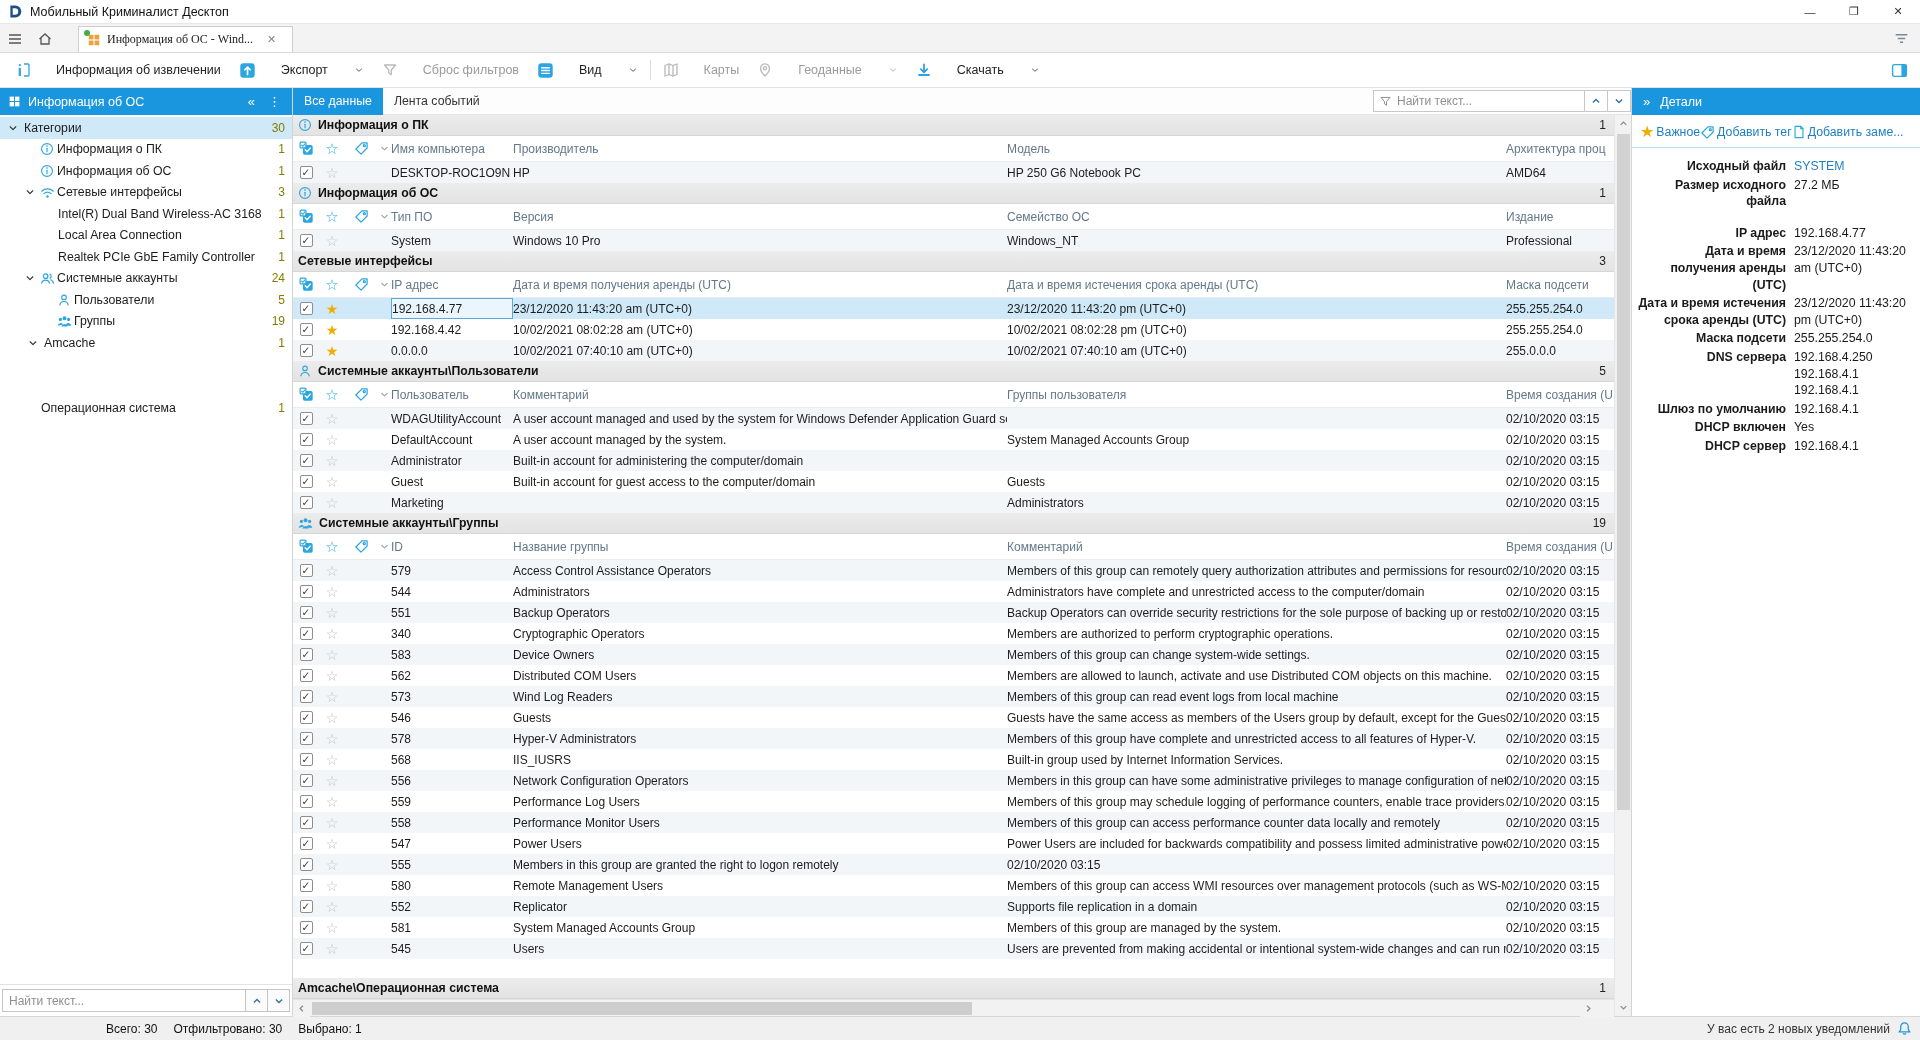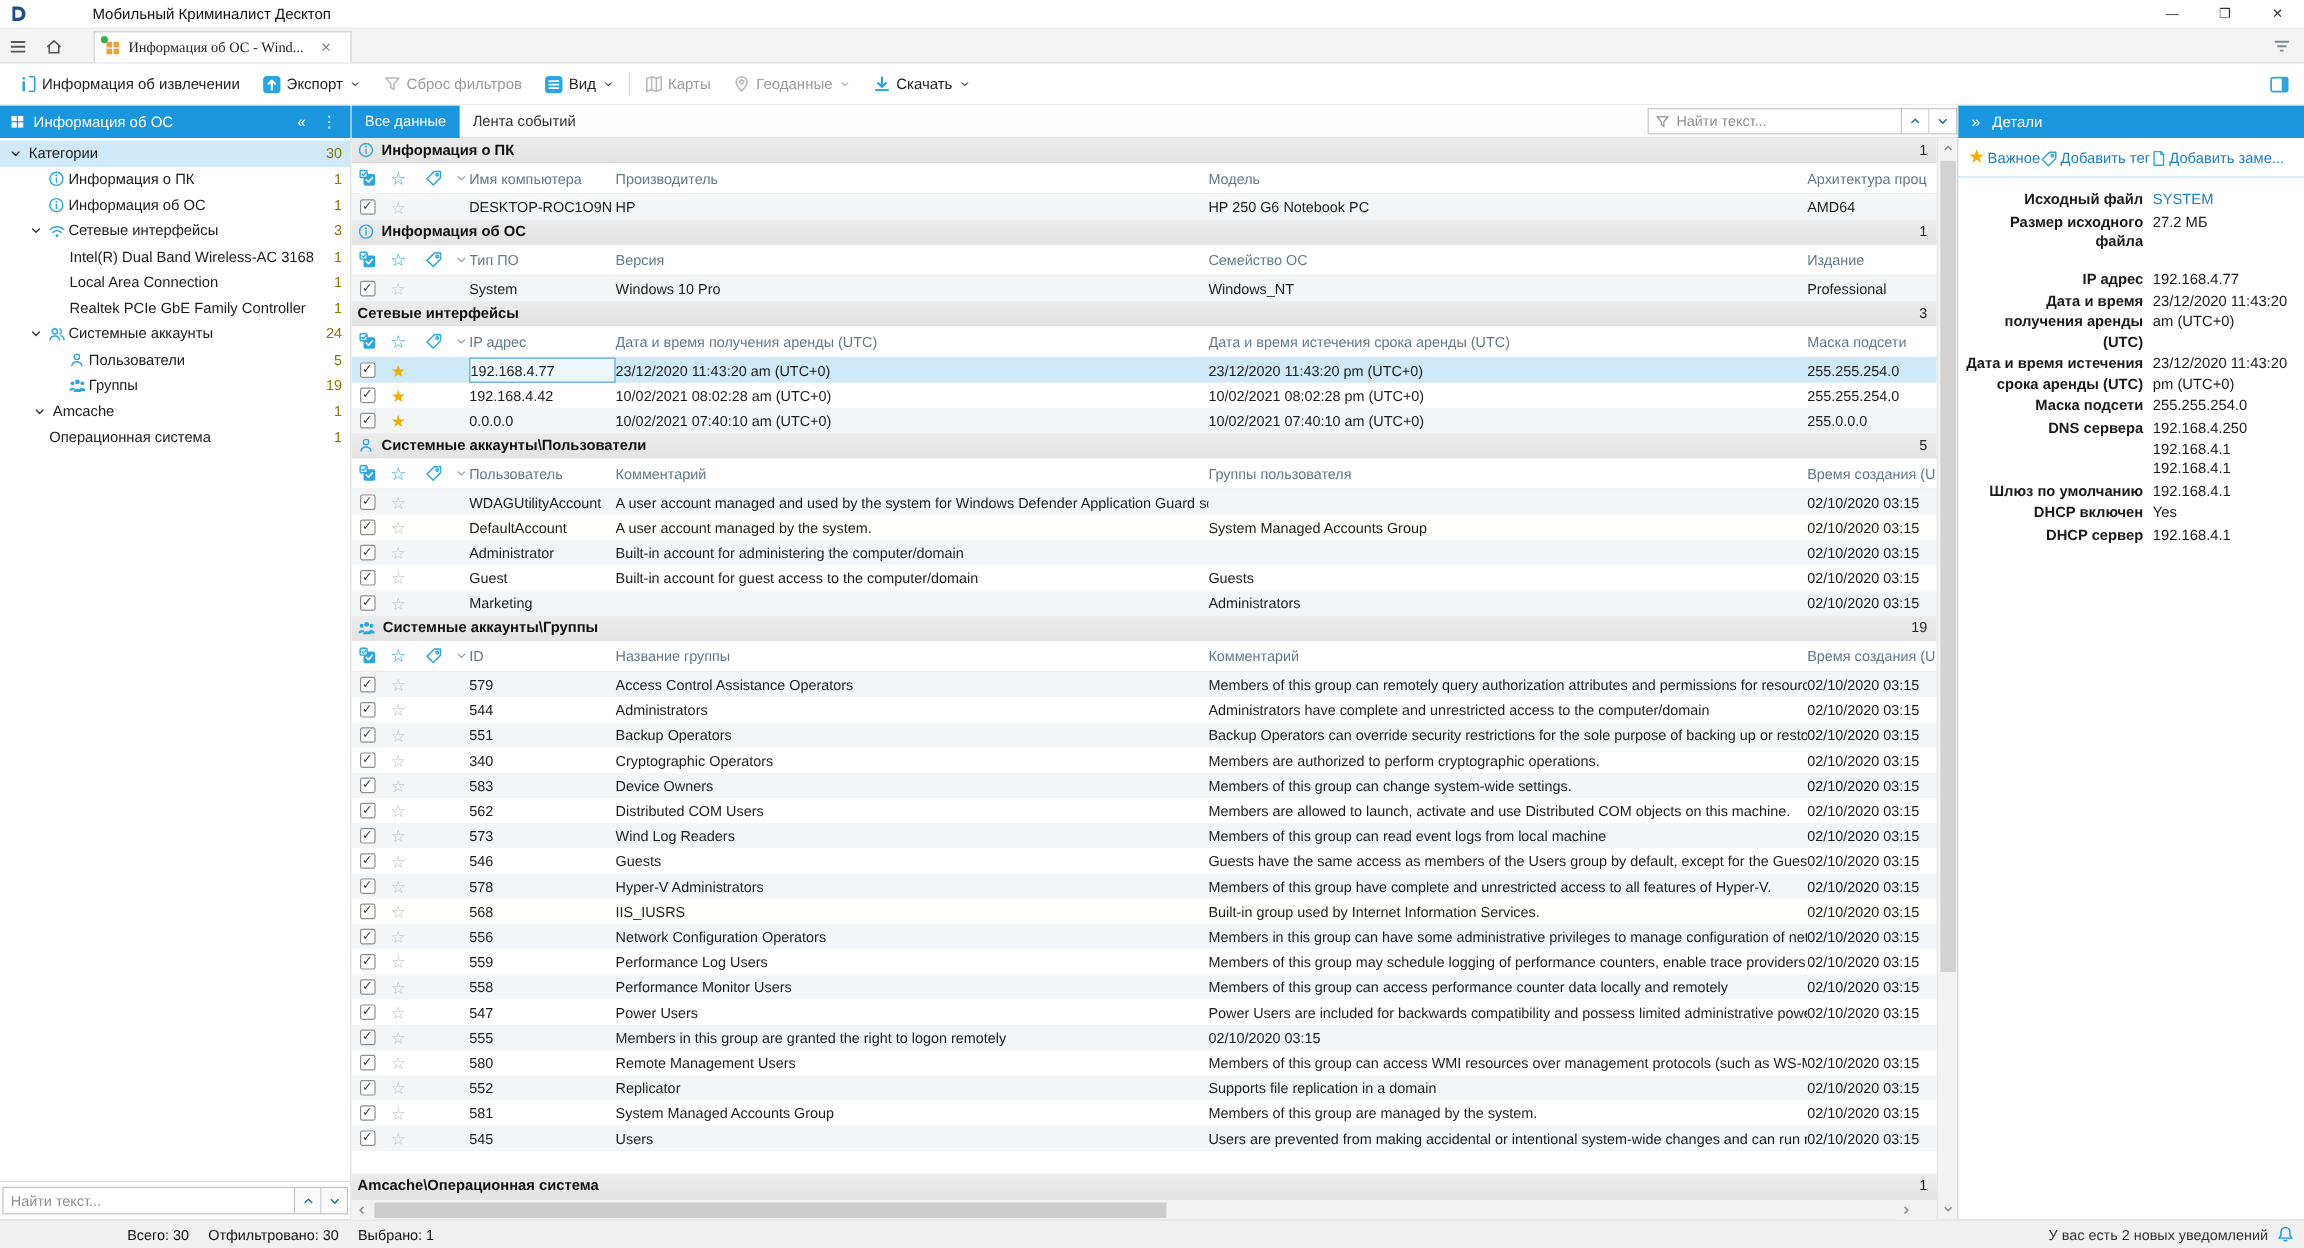--- a/index.html
+++ b/index.html
@@ -6,39 +6,39 @@
     --accent:#1996dd; --selection:#cfe9f9; --star:#f0ad00; --count:#857b00;
     --link:#1e7fc2; --tab-icon:#e8a33d; --green-dot:#3fae49;
   }
   *{box-sizing:border-box;margin:0;padding:0;}
   html,body{width:1920px;height:1040px;overflow:hidden;}
   body{font-family:"Liberation Sans","DejaVu Sans",sans-serif;font-size:12px;color:#1d1d1d;background:#fff;}
   svg{display:block;}
   .ic{display:inline-flex;align-items:center;justify-content:center;flex:none;}
 
   
-  .titlebar{height:24px;display:flex;align-items:center;background:#fff;border-bottom:1px solid #e8e8e8;gap:47px;}
+  .titlebar{height:24px;display:flex;align-items:center;background:#fff;border-bottom:1px solid #e8e8e8;}
   .titlebar .logo{margin:0 7px 0 8px;}
   .titlebar .app-title{font-size:12.5px;color:#111;}
   .win-controls{margin-left:auto;display:flex;height:100%;}
   .win-btn{width:44px;display:flex;align-items:center;justify-content:center;color:#333;font-size:11px;cursor:default;}
 
   
   .tabbar{height:29px;background:#f3f3f3;display:flex;align-items:flex-end;border-bottom:1px solid #d9d9d9;}
   .tabbar .sysic{height:26px;width:30px;display:flex;align-items:center;justify-content:center;color:#555;}
   .tab{height:26px;background:#fff;border:1px solid #cfcfcf;border-bottom:none;display:flex;align-items:center;gap:6px;padding:0 8px 0 8px;margin-left:18px;min-width:215px;position:relative;}
   .tab .tabicon{position:relative;color:var(--tab-icon);}
   .tab .tabicon .dot{position:absolute;left:-3px;top:-3px;width:6px;height:6px;border-radius:50%;background:var(--green-dot);}
   .tab .tablabel{font-size:12px;color:#222;white-space:nowrap;font-family:Liberation Serif, serif;}
   .tab .tabclose{color:#888;font-size:11px;margin-left:8px;}
   .tabbar-right{margin-left:auto;margin-right:10px;color:#7a8a97;display:flex;align-items:center;height:100%;}
 
   
   .toolbar{height:35px;background:#fff;border-bottom:1px solid #e2e2e2;display:flex;align-items:center;padding-left:6px;}
-  .tbtn{display:flex;align-items:center;gap:4px;padding:0 9px;height:28px;color:#222;font-size:12.5px;cursor:default;white-space:nowrap;}
+  .tbtn{display:flex;align-items:center;gap:25px;padding:0 9px;height:28px;color:#222;font-size:12.5px;cursor:default;white-space:nowrap;}
   .tbtn .ticon{color:#2ba6e0;}
   .tbtn.disabled{color:#9b9b9b;}
   .tbtn.disabled .ticon{color:#b9b9b9;}
   .tbtn .dd{color:#555;margin-left:1px;}
   .tbtn.disabled .dd{color:#b0b0b0;}
   .tsep{width:1px;height:20px;background:#dcdcdc;margin:0 3px;}
   .toolbar-right{margin-left:auto;margin-right:12px;color:#2ba6e0;}
 
   
   .content{height:928px;display:flex;background:#fff;}
@@ -399,21 +399,21 @@
           <div class="trow" style="padding-left: 6px; margin-left: 20px;">
             <span class="ic chev">
               <svg width="10" height="10" viewBox="0 0 16 16" fill="none" stroke="currentColor" stroke-width="1.3" stroke-linecap="round" stroke-linejoin="round">
                 <path d="M3.5 6 8 10.5 12.5 6" stroke-width="1.8"></path>
               </svg>
             </span>
             <span class="ic ticn" style="width: 4px;"></span>
             <span class="tlabel">Amcache</span>
             <span class="tcount">1</span>
           </div>
-          <div class="trow" style="padding-left: 23px;">
+          <div class="trow" style="padding-left: 23px; margin-top: 44px;">
             <span class="ic chev"></span>
             <span class="ic ticn" style="width: 4px;"></span>
             <span class="tlabel">Операционная система</span>
             <span class="tcount">1</span>
           </div>
         </div>
       <div class="side-search">
         <input placeholder="Найти текст..." style="">
         <span class="mini-btn">
           <svg width="10" height="10" viewBox="0 0 16 16" stroke="currentColor" fill="none" stroke-width="2">

